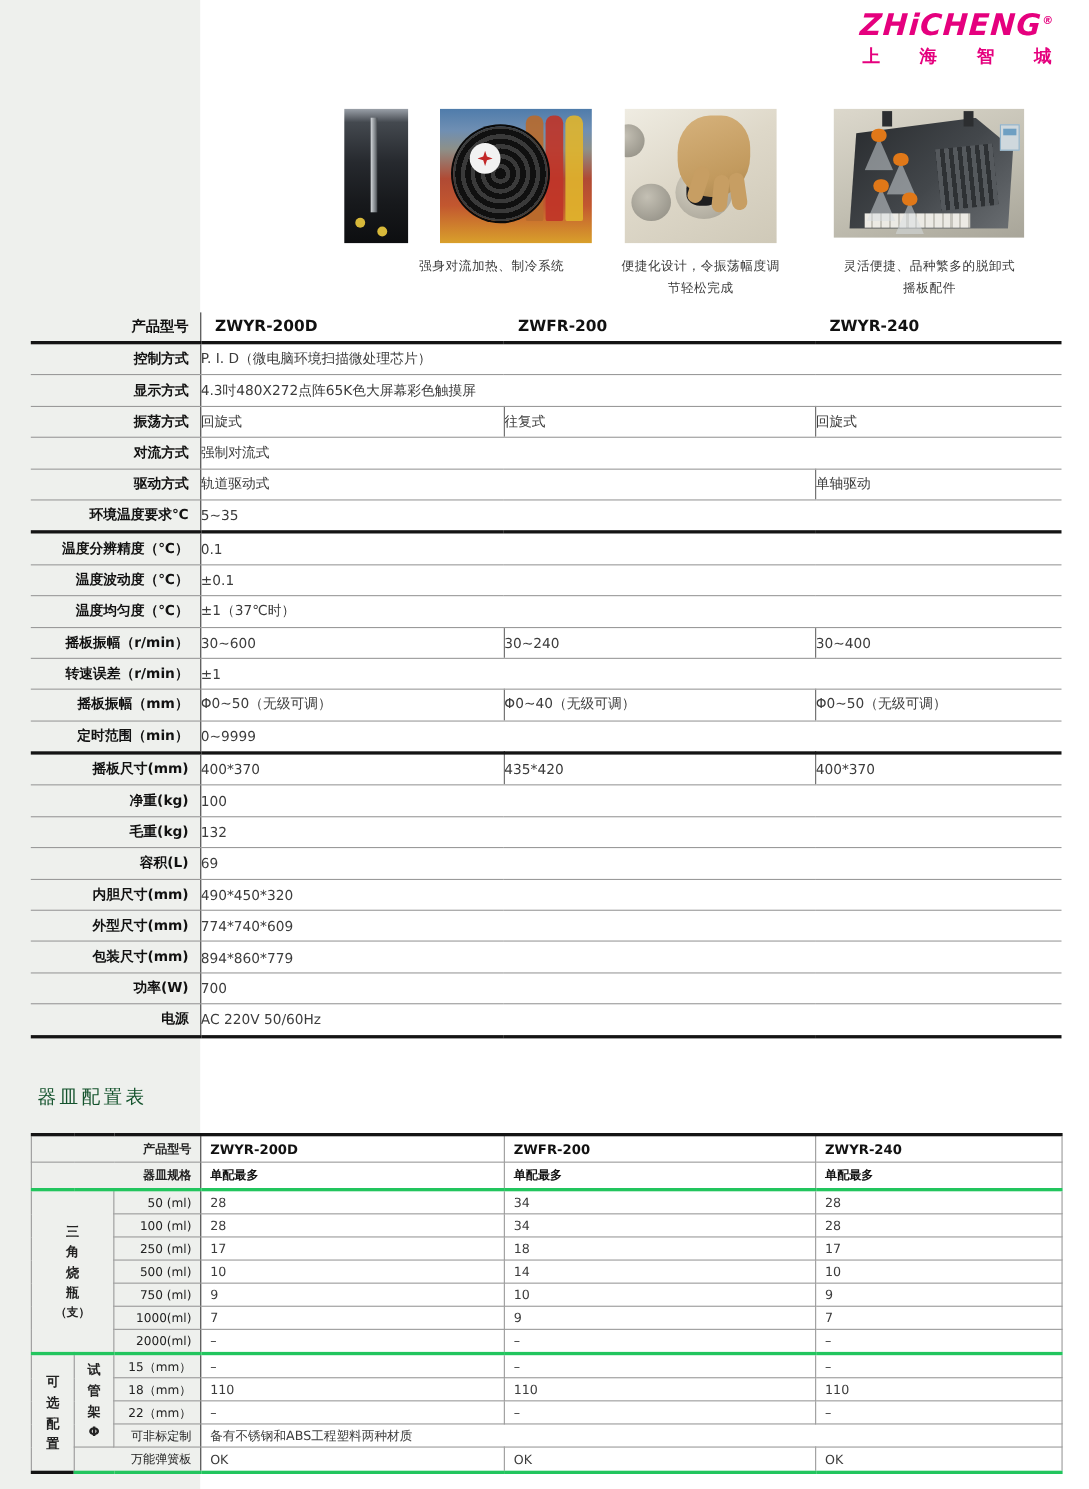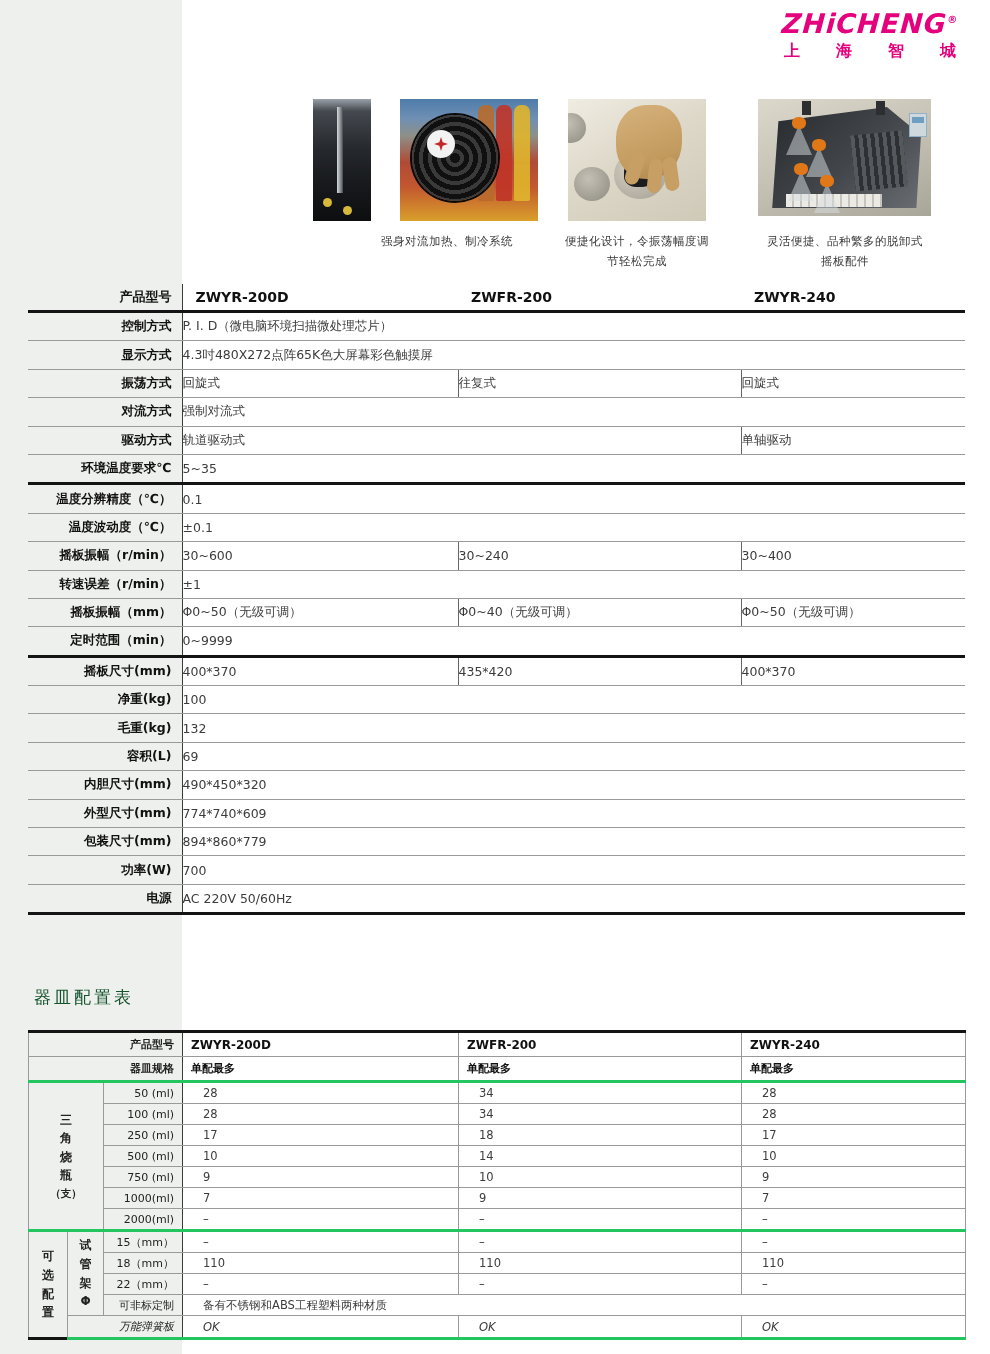--- a/index.html
+++ b/index.html
@@ -89,27 +89,27 @@
   .spec td.vdiv{border-left:1px solid #666;}
   .spec tr.thick td{border-bottom:3px solid #141414;}
 
   
   .sec-title{position:absolute;left:34px;top:986px;font-size:17px;letter-spacing:3px;color:#14532d;}
   .vessel{position:absolute;left:28px;top:1030px;width:937px;
     border-top:3px solid #141414;border-bottom:3px solid #141414;border-left:1.5px solid #3b3b3b;}
   .vessel td{border:1px solid #9a9a9a;vertical-align:middle;font-size:11.5px;color:#3c3c3c;}
   .vessel tr.h23 td{height:23px;}
   .vessel tr.h20 td{height:20px;}
-  .vessel tr.h21 td{height:21px;font-style:italic;}
+  .vessel tr.h21 td{height:21px;}
   .vessel .t2-head{font-weight:bold;font-size:12px;color:#111;text-align:center;}
   .vessel .t2-model{font-weight:bold;font-size:12px;color:#111;padding-left:8px;}
   .vessel .t2-sub{font-weight:bold;font-size:11px;color:#111;padding-left:8px;}
   .vessel .c-size{text-align:right;padding-right:8px;font-size:11px;color:#222;
     border-right:1.5px solid #3b3b3b;}
-  .vessel td.val{padding-left:20px;}
+  .vessel td.val{padding-left:8px;}
   .vessel tr.thick td,.vessel td.thickb{border-bottom:3px solid #22c55e;}
   .vessel .vtext{text-align:center;font-weight:bold;font-size:12px;color:#222;
     vertical-align:middle;white-space:normal;}
   .vessel .vtext div{line-height:1.55;}
   .vessel .vtext .small{font-size:10.5px;}
 
   .footer-note{position:absolute;top:1372px;right:45px;font-size:12px;color:#a16207;letter-spacing:1px;font-family:Liberation Mono, monospace;}
 </style>
 </head>
 <body>
@@ -216,20 +216,24 @@
       </tr>
       <tr>
         <td class="t1-lbl">温度分辨精度（℃）</td>
         <td class="val" colspan="3">0.1</td>
       </tr>
       <tr>
         <td class="t1-lbl">温度波动度（℃）</td>
         <td class="val" colspan="3">±0.1</td>
       </tr>
       <tr>
+        <td class="t1-lbl">温度均匀度（℃）</td>
+        <td class="val" colspan="3">±1（37℃时）</td>
+      </tr>
+      <tr>
         <td class="t1-lbl">摇板振幅（r/min）</td>
         <td class="val">30~600</td>
         <td class="val vdiv">30~240</td>
         <td class="val vdiv">30~400</td>
       </tr>
       <tr>
         <td class="t1-lbl">转速误差（r/min）</td>
         <td class="val" colspan="3">±1</td>
       </tr>
       <tr>

